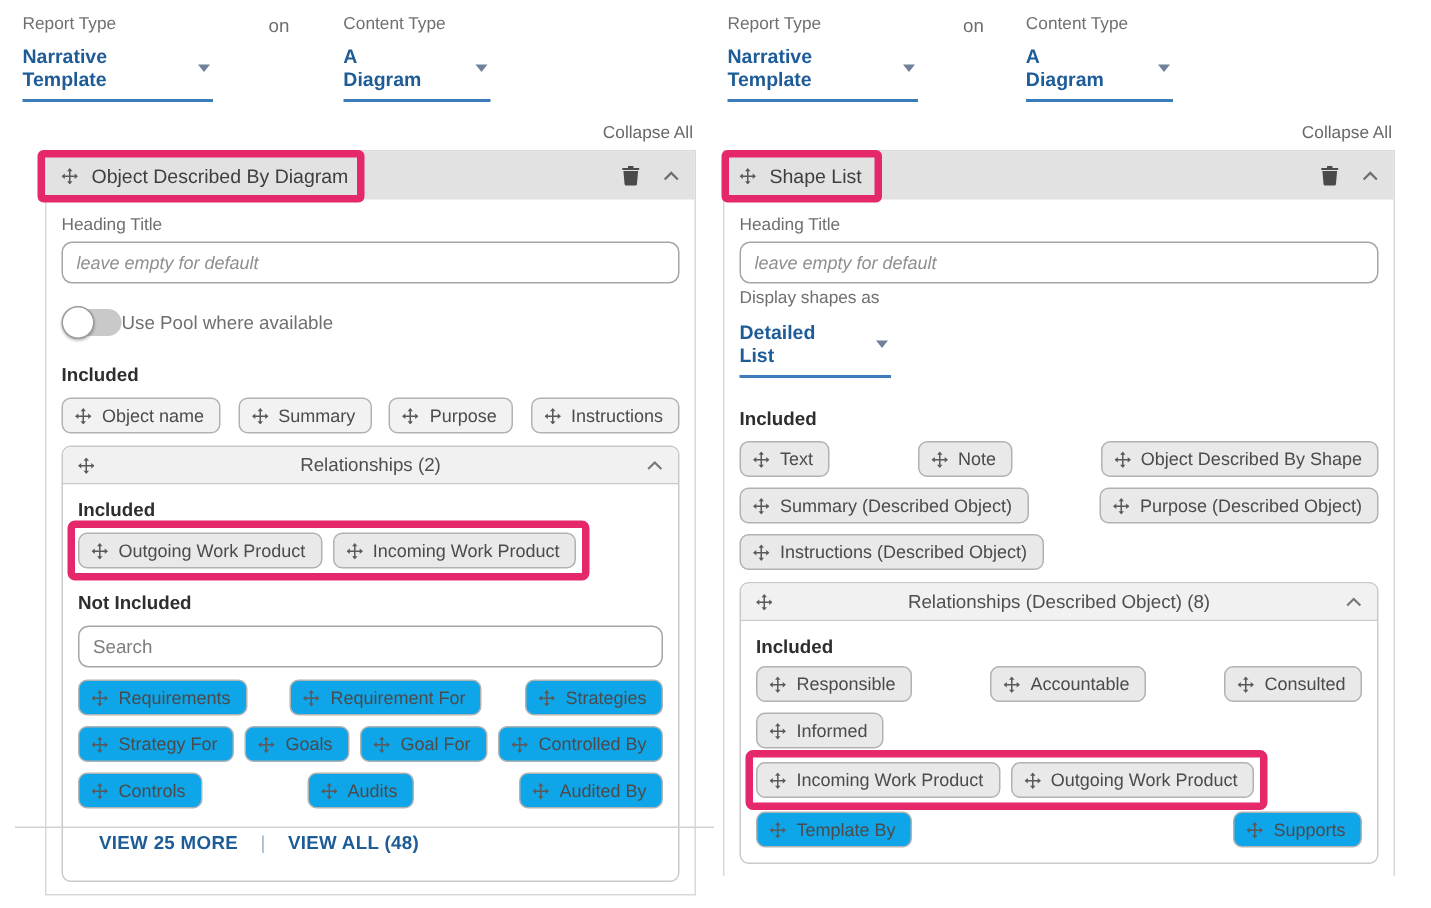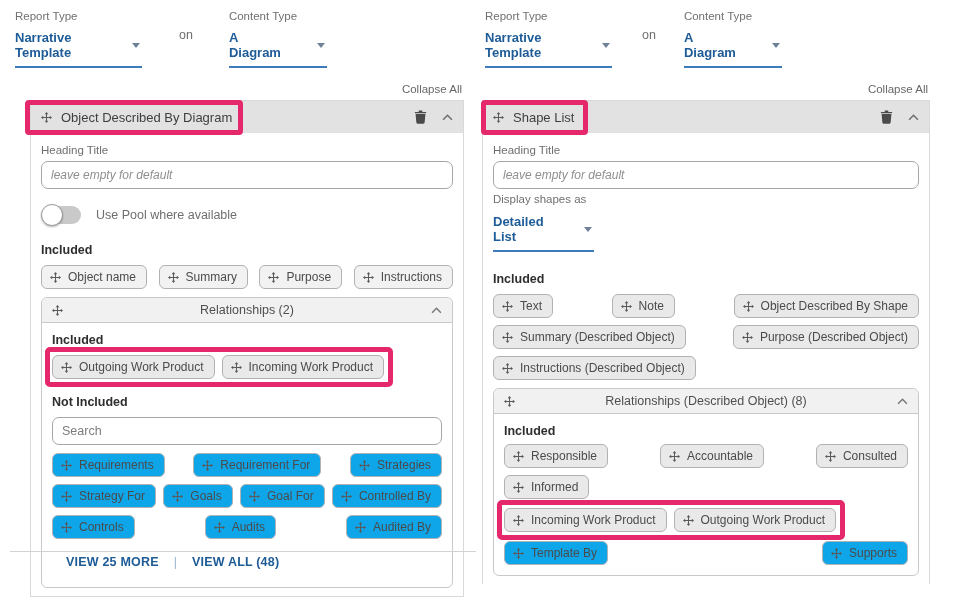--- a/index.html
+++ b/index.html
@@ -4,21 +4,21 @@
 <style>
   * { box-sizing: border-box; margin: 0; padding: 0; }
   html,body { width: 954px; height: 605px; background: #fff; overflow: hidden;
     font-family: "Liberation Sans", sans-serif; position: relative; }
 
   .col { position: absolute; top: 10px; }
   .col-left  { left: 14px;  width: 450px; }
   .col-right { left: 482px; width: 448px; }
 
   
-  .controls { display: flex; align-items: center; padding-left: 1px; }
+  .controls { display: flex; align-items: flex-start; padding-left: 1px; }
   .ctrl-group { display: flex; flex-direction: column; gap: 8px; }
   .ctrl-label { font-size: 11.5px; color: #707070; }
   .sel { display: inline-flex; justify-content: space-between; align-items: center;
     font-size: 13px; font-weight: bold; color: #1e5c97;
     border-bottom: 2px solid #3c7cba; padding: 0 2px 6px 0; cursor: pointer; gap: 20px; }
   .caret { width: 0; height: 0; border-left: 4px solid transparent;
     border-right: 4px solid transparent; border-top: 5px solid #6f8299; margin-left: 8px; }
   .on-word { font-size: 12.5px; color: #6f6f6f; margin: 0 0 8px 0; }
 
   .panel-zone { position: relative; }
@@ -39,21 +39,21 @@
   .sec-spacer { flex: 1; }
   .icon-btn { display: inline-flex; align-items: center; cursor: pointer; margin-left: 15px; }
 
   .sec-body { padding: 11px 10px 8px; }
   .field-label { font-size: 11.5px; color: #6f6f6f; margin-bottom: 5px; }
   .text-input { width: 100%; height: 28px; border: 1px solid #a6a6a6; border-radius: 7px;
     padding: 4px 9px; font-size: 12px; color: #444; font-family: "Liberation Sans", sans-serif; }
   .text-input::placeholder { font-style: italic; color: #8f8f8f; }
   .search-input::placeholder { font-style: normal; color: #7d7d7d; font-size: 12.5px; }
 
-  .toggle-row { display: flex; align-items: center; gap: 15px; margin: 17px 0 0 2px; }
+  .toggle-row { display: flex; align-items: center; margin: 17px 0 0 2px; }
   .toggle { width: 38px; height: 18px; border-radius: 9px; background: #c9c9c9;
     position: relative; cursor: pointer; flex: none; }
   .knob { position: absolute; left: -2px; top: -2px; width: 22px; height: 22px;
     border-radius: 50%; background: #fff; border: 1px solid #9c9c9c;
     box-shadow: 0 1px 2px rgba(0,0,0,.3); }
   .toggle-label { font-size: 12.5px; color: #6f6f6f; }
 
   .group-label { font-size: 12.5px; font-weight: bold; color: #2e2e2e; }
   .chips { display: flex; flex-wrap: wrap; gap: 7px 7px; justify-content: space-between; }
   .chip { display: inline-flex; align-items: center; gap: 7px;

